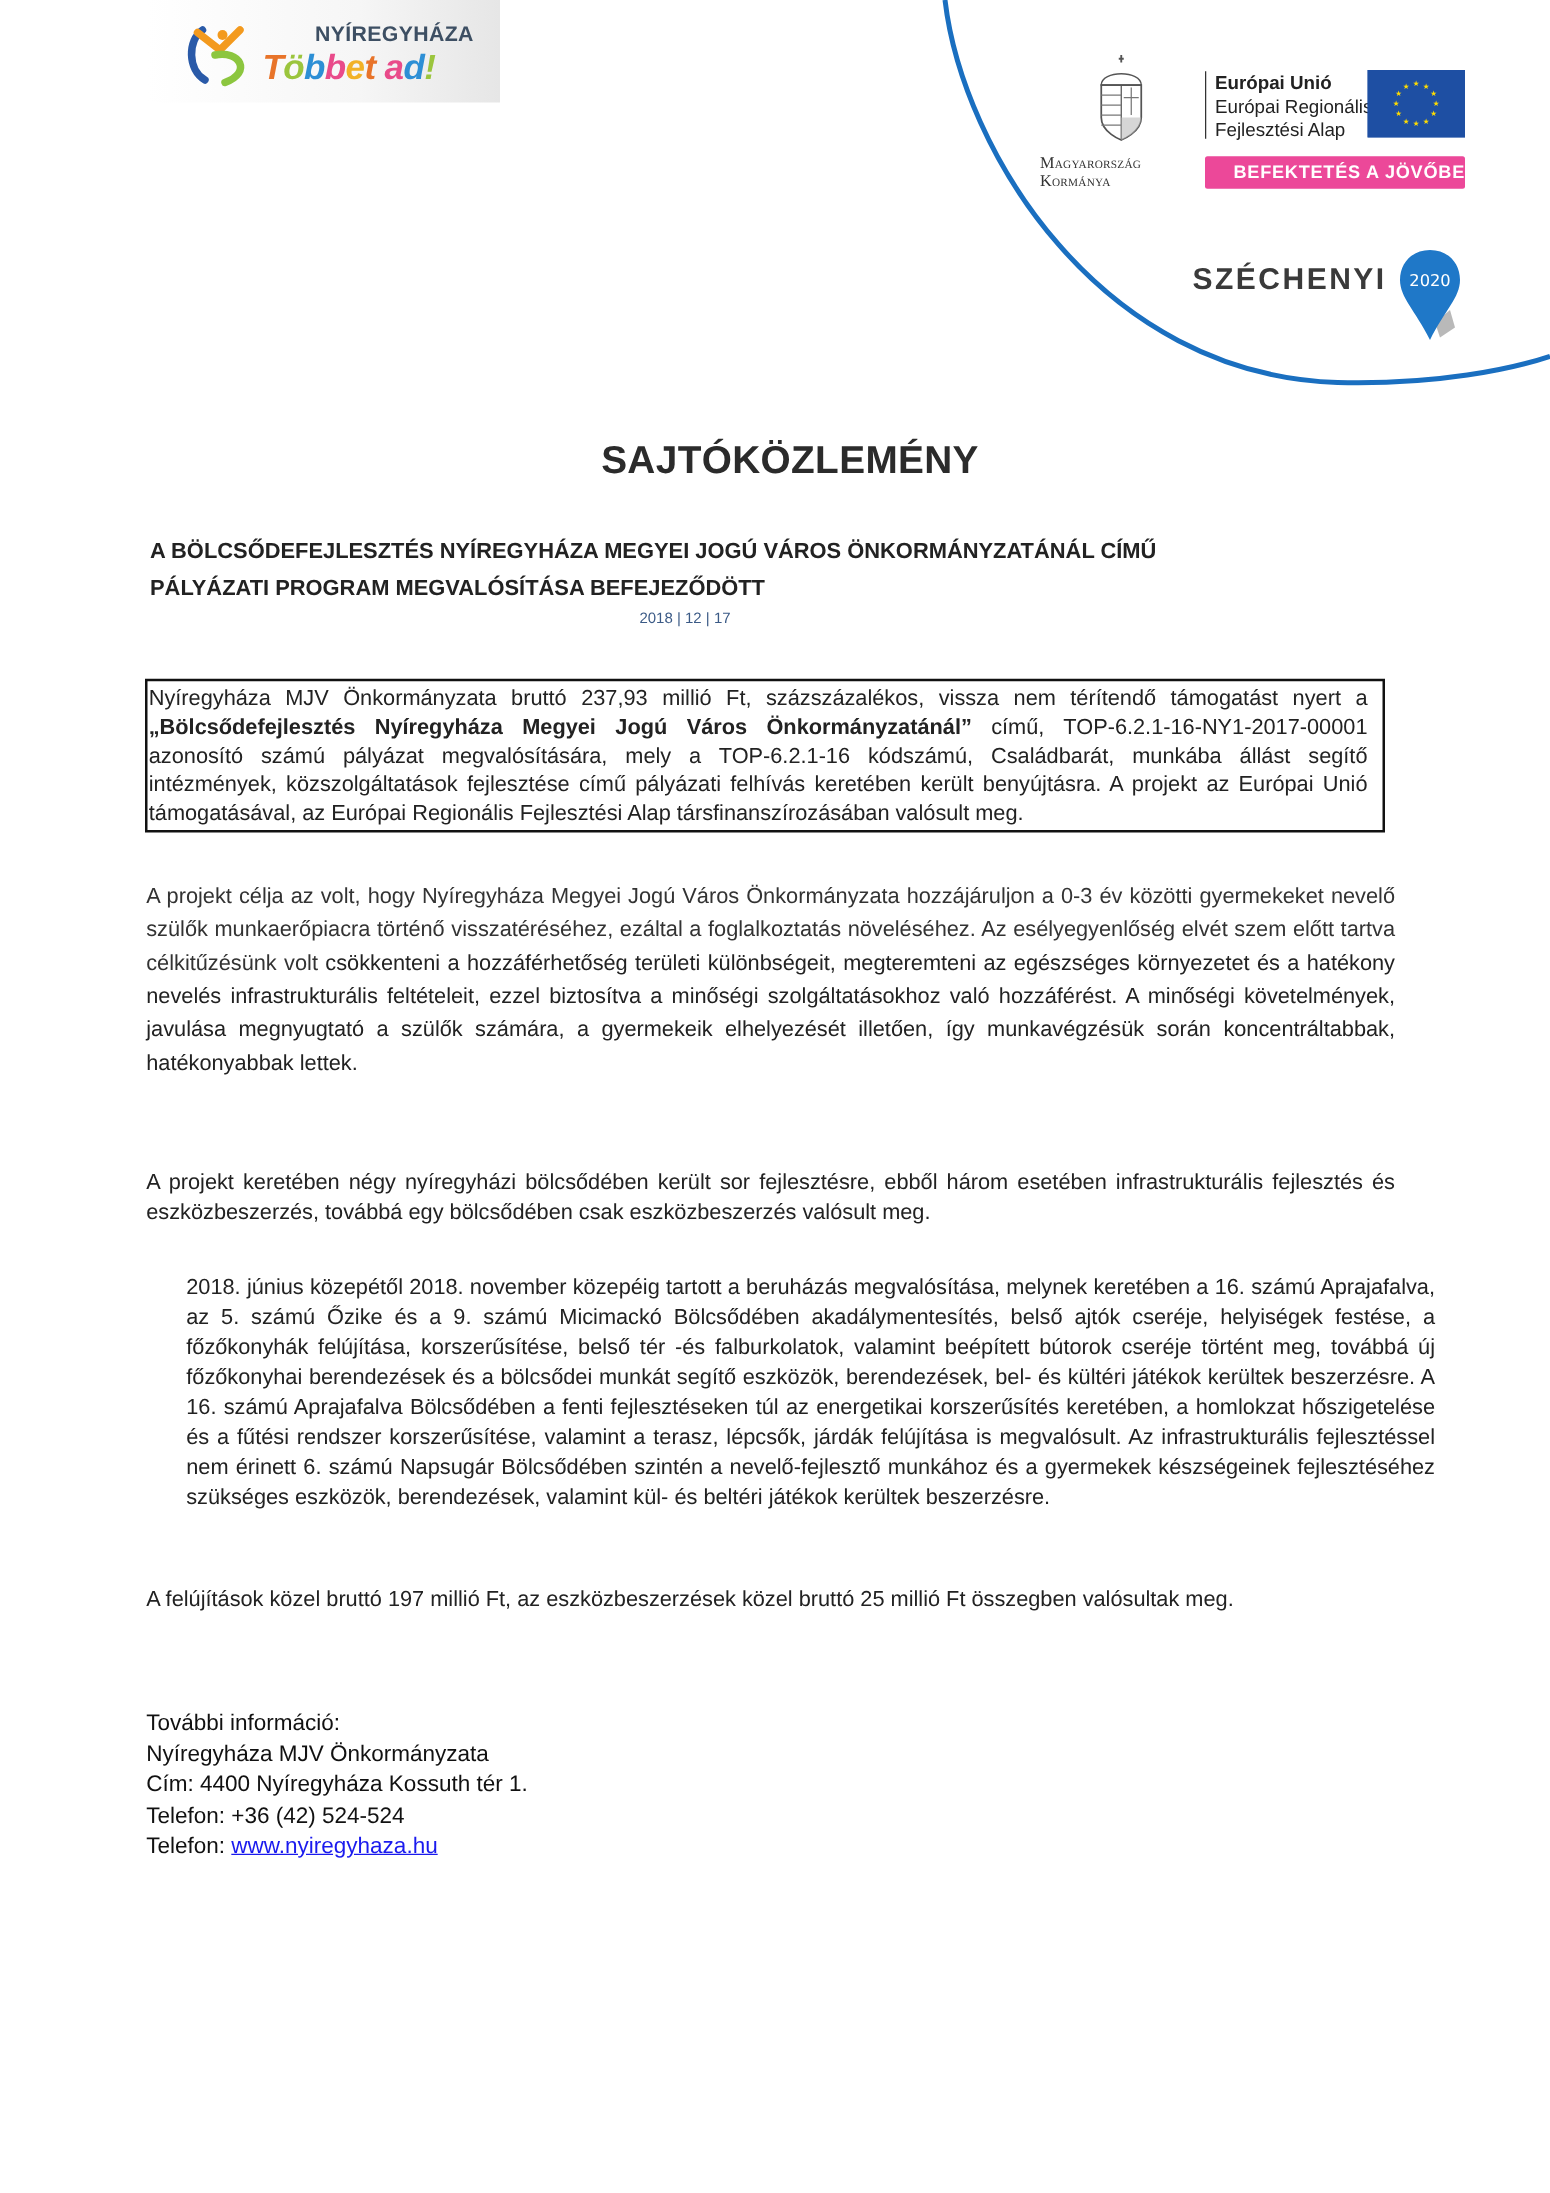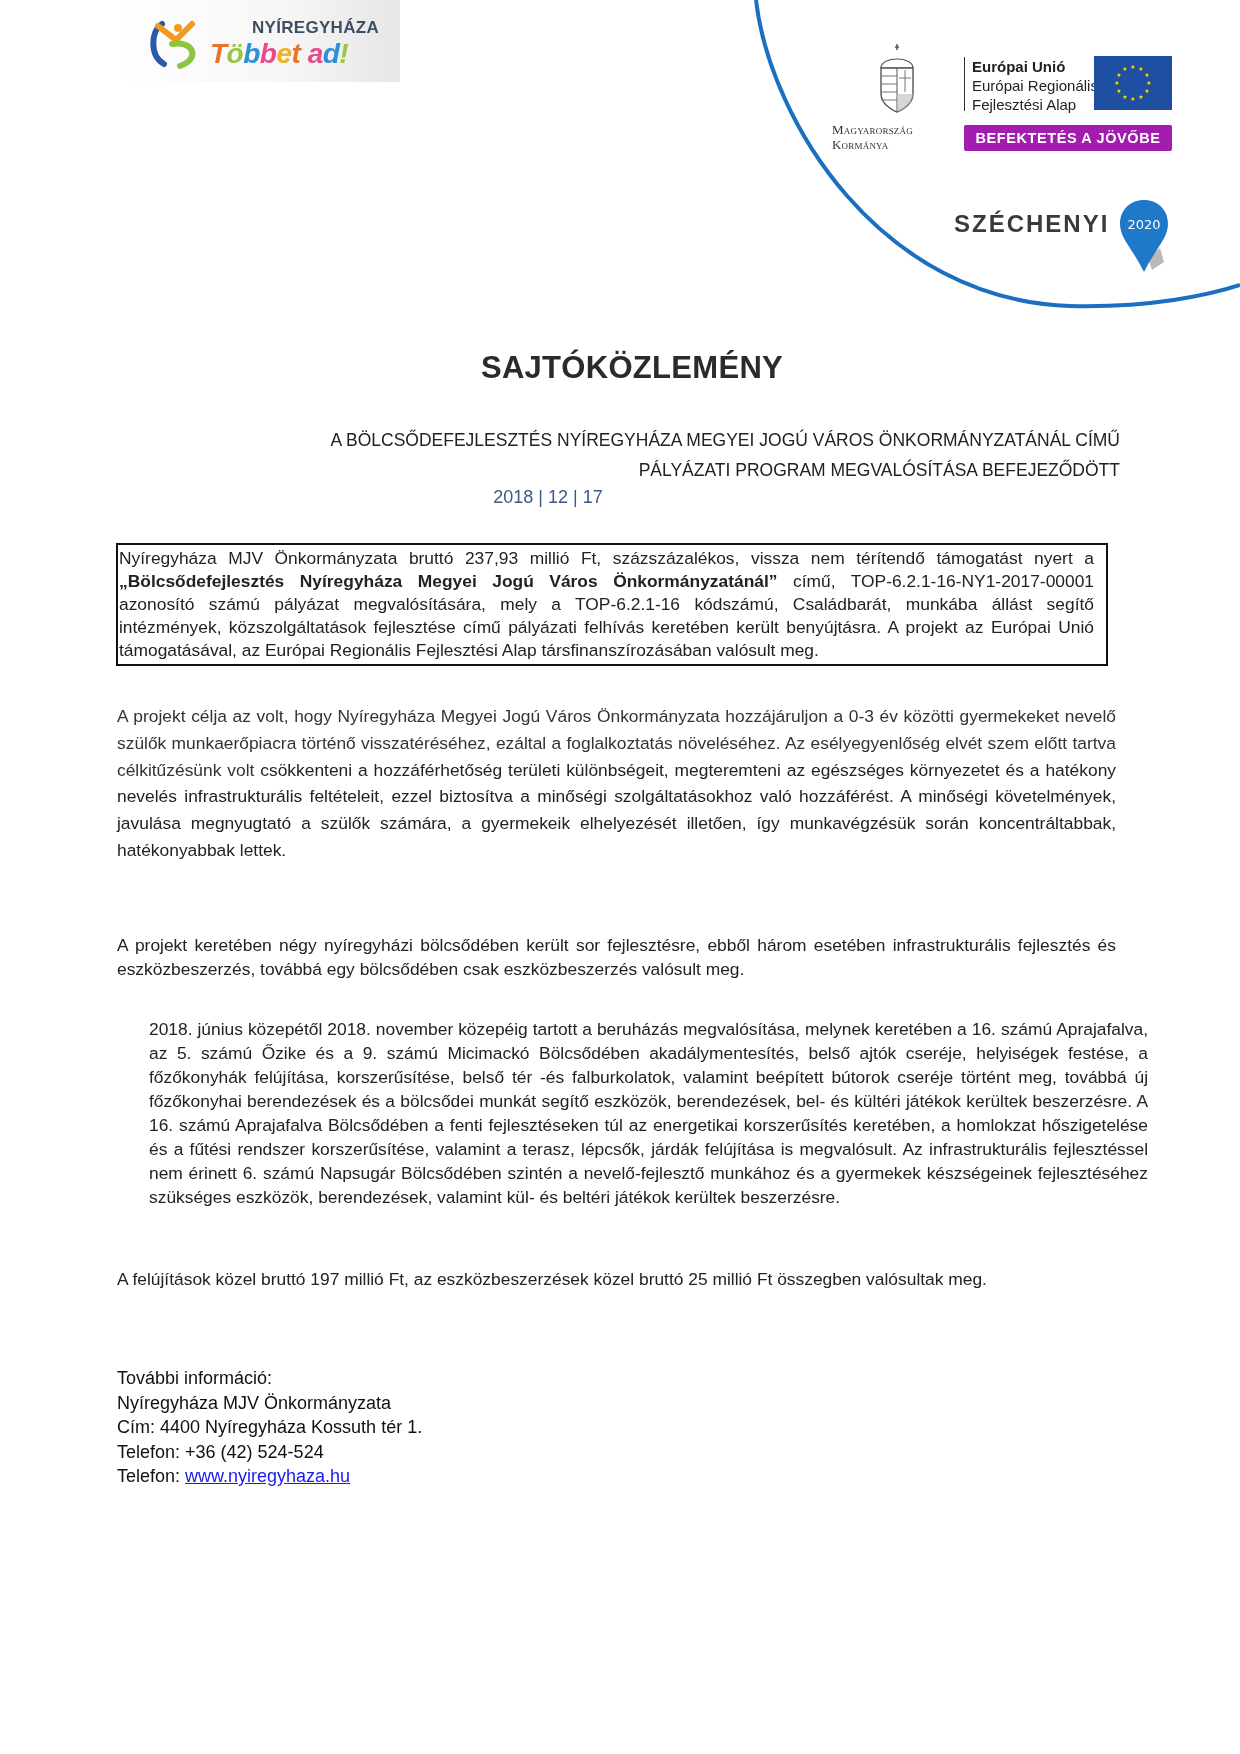--- a/index.html
+++ b/index.html
@@ -23,35 +23,35 @@
   .crest { left: 875px; top: 42px; width: 44px; height: 72px; }
   .gov-name { left: 832px; top: 122px; width: 130px; text-align: left;
               font-family: "Liberation Serif", serif; font-size: 13px; line-height: 15px;
               color: #333; letter-spacing: 0.2px; font-variant: small-caps; }
 
   
   .eu-divider { left: 964px; top: 57px; width: 1px; height: 54px; background: #333; }
   .eu-text { left: 972px; top: 57px; font-size: 15px; line-height: 19px; color: #222; }
   .eu-text .b { font-weight: bold; }
   .eu-flag { left: 1094px; top: 56px; width: 78px; height: 54px; background: #1e4fa3; }
-  .eu-banner { left: 964px; top: 125px; width: 208px; height: 26px; background: #a21caf;
+  .eu-banner { left: 964px; top: 125px; width: 208px; height: 26px; background: #ec4899;
                color: #fff; font-weight: bold; font-size: 14.5px; line-height: 26px;
-               text-align: center; letter-spacing: 0.6px; border-radius: 2px; }
+               text-align: right; letter-spacing: 0.6px; border-radius: 2px; }
 
   
   .szechenyi { left: 954px; top: 210px; font-size: 24px; font-weight: bold; color: #3a3a3a;
                letter-spacing: 2px; }
   .pin { left: 1118px; top: 198px; width: 52px; height: 76px; }
 
   
   .title { left: 12px; top: 350px; width: 1240px; text-align: center; font-size: 31px;
            font-weight: bold; color: #2b2b2b; letter-spacing: 0.3px; }
-  .subtitle { left: 120px; top: 425px; width: 1000px; text-align: right; font-size: 17.5px;
-              font-weight: normal; color: #222; line-height: 30px; }
-  .date { left: 0; top: 487px; width: 1096px; text-align: center; font-size: 18px;
+  .subtitle { left: 120px; top: 425px; width: 1000px; text-align: left; font-size: 17.5px;
+              font-weight: bold; color: #222; line-height: 30px; }
+  .date { left: 0; top: 487px; width: 1096px; text-align: center; font-size: 12px;
           color: #3b5a86; }
 
   
   .lead-box { left: 116px; top: 543px; width: 992px; border: 2px solid #111; padding: 2px 0 2px 0;
               box-sizing: border-box; }
   .para { font-size: 17.4px; line-height: 23px; text-align: justify; color: #222; }
   .lead-box .para { padding: 0 12px 0 1px; line-height: 23px; }
 
   .p1 { left: 117px; top: 703px; width: 999px; line-height: 26.8px; }
   .p1 .grey { color: #333; }

